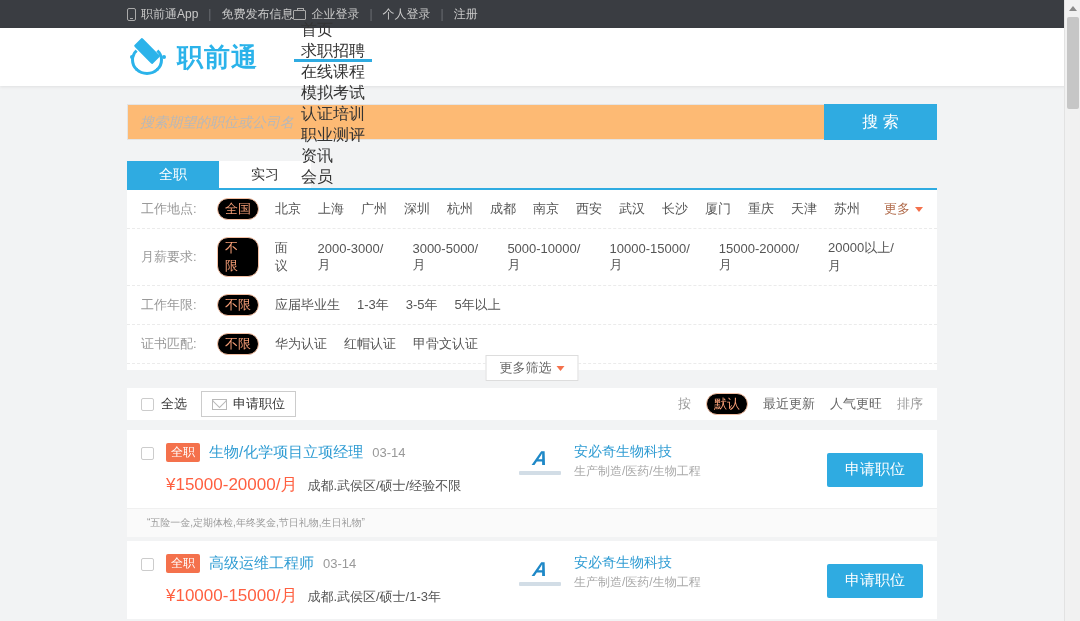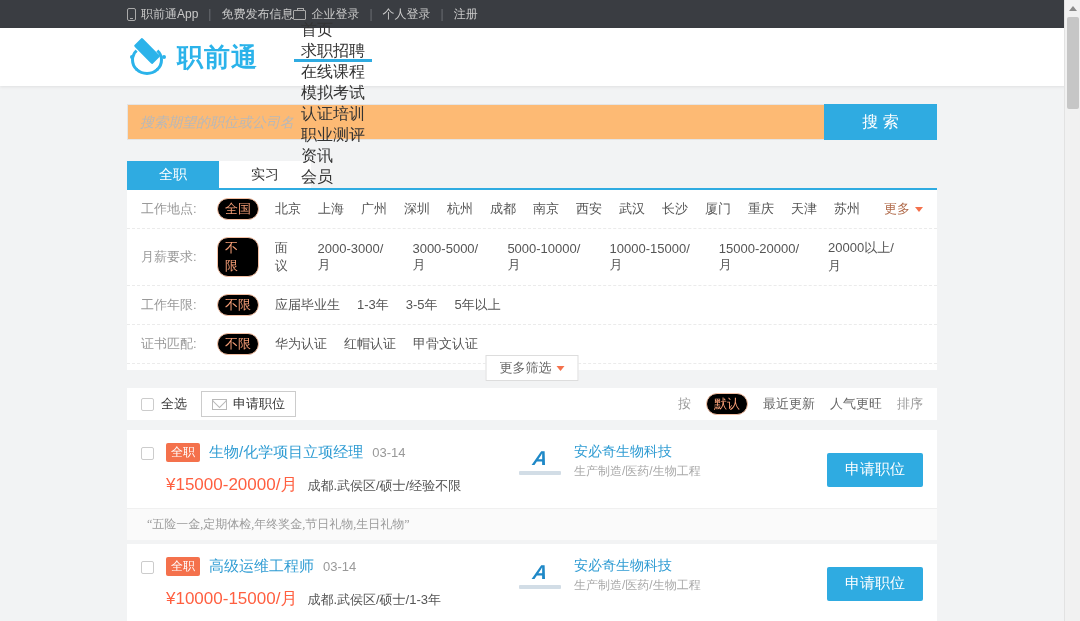--- a/index.html
+++ b/index.html
@@ -81,21 +81,21 @@
   .job-line2 { margin-top:11px; display:flex; align-items:baseline; gap:10px; }
   .salary { color:#ff5f40; font-size:17px; }
   .meta { color:#555; font-size:13px; }
   .company-block { display:flex; align-items:center; gap:12px; width:280px; }
   .co-logo { width:44px; display:flex; flex-direction:column; align-items:center; }
   .co-mark { font-style:italic; font-weight:bold; color:#1e88c7; font-size:20px; line-height:20px; transform:skewX(-8deg); }
   .co-sub { width:42px; height:4px; background:#d2dde6; margin-top:3px; border-radius:1px; }
   .co-name { color:#2f9cd3; font-size:14px; text-decoration:none; display:block; }
   .co-industry { color:#a9a9a9; font-size:12px; margin-top:5px; }
   .apply-btn { margin-left:auto; width:96px; height:34px; background:#2fabe1; color:#fff; font-size:15px; border:none; border-radius:2px; align-self:center; cursor:pointer; }
-  .job-welfare { background:#fafafa; border-top:1px solid #f0f0f0; color:#9b9b9b; font-size:12px; padding:7px 20px;font-family:Liberation Serif, serif; }
+  .job-welfare { background:#fafafa; border-top:1px solid #f0f0f0; color:#9b9b9b; font-size:10px; padding:7px 20px; }
 
   
   .scrollbar { position:fixed; top:0; right:0; width:16px; height:621px; background:#f1f1f1; border-left:1px solid #e2e2e2; z-index:10; }
   .sb-up { height:16px; display:flex; align-items:center; justify-content:center; }
   .sb-up::after { content:""; width:0; height:0; border-left:4px solid transparent; border-right:4px solid transparent; border-bottom:5px solid #8a8a8a; }
   .sb-thumb { position:absolute; top:17px; left:2px; width:12px; height:92px; background:#c6c6c6; border-radius:2px; }
 </style>
 </head>
 <body>
 

